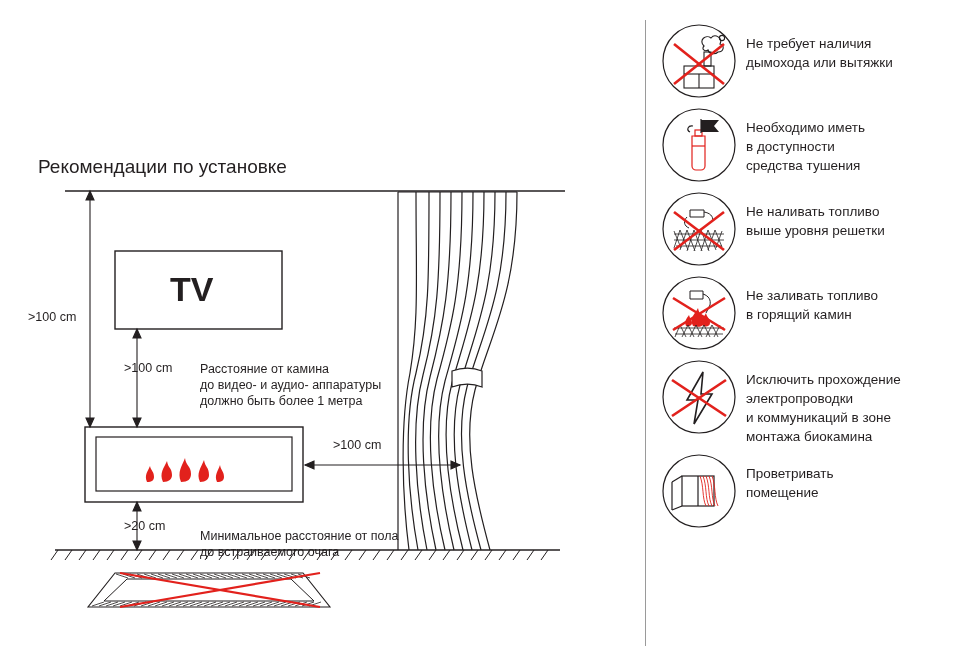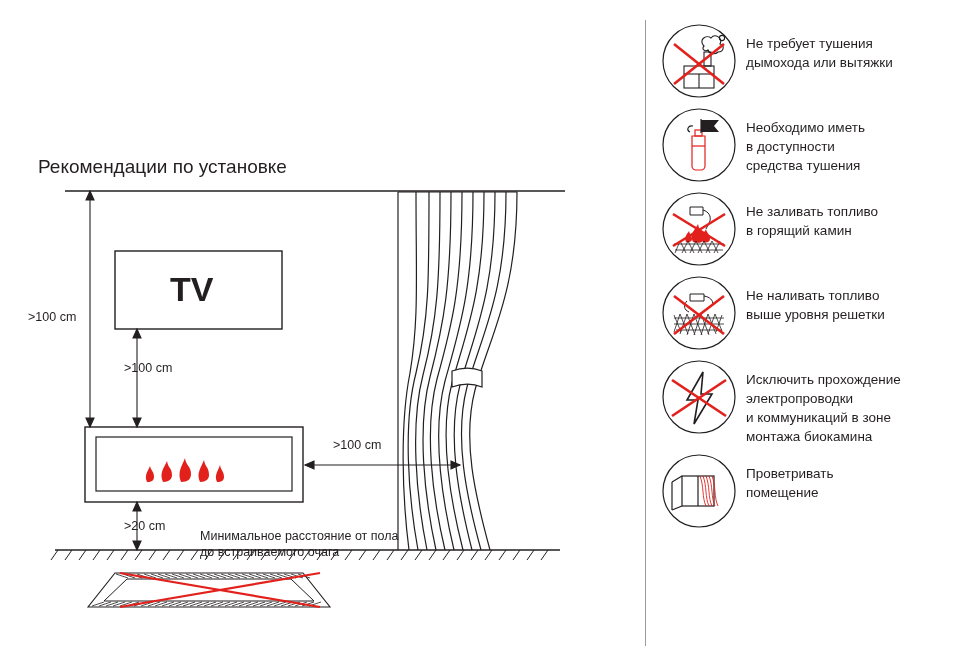--- a/index.html
+++ b/index.html
@@ -284,20 +284,23 @@
         </g>
       </g>
     </svg>
 
     <div class="tv-label" style="left:150px; top:95px;">TV</div>
 
     <div class="dim" style="left:8px; top:135px;">&gt;100 cm</div>
 
     <div class="dim" style="left:104px; top:186px;">&gt;100 cm</div>
 
+    <div class="note" style="left:180px; top:186px;">Расстояние от камина
+до видео- и аудио- аппаратуры
+должно быть более 1 метра</div>
 
     <div class="dim" style="left:313px; top:263px;">&gt;100 cm</div>
 
     <div class="dim" style="left:104px; top:344px;">&gt;20 cm</div>
 
     <div class="note" style="left:180px; top:341px;margin-top:12px;">Минимальное расстояние от пола
 до встраиваемого очага</div>
   </div>
 
   <div id="tips">
@@ -313,21 +316,21 @@
             <rect x="44" y="30" width="7" height="14"></rect>
             <path d="M44 24 c-6 -6 2 -12 7 -8 c4 -5 12 0 9 6 c5 1 4 8 -2 8 c-3 3 -9 2 -10 -2 c-3 2 -7 -1 -4 -4z"></path>
             <circle cx="62" cy="16" r="2.6"></circle>
           </g>
           <g stroke="#e2211c" stroke-width="2.6">
             <line x1="14" y1="22" x2="64" y2="62"></line>
             <line x1="64" y1="22" x2="14" y2="62"></line>
           </g>
         </svg>
       </div>
-      <div class="tip-text">Не требует тушения
+      <div class="tip-text">Не требует наличия
 дымохода или вытяжки</div>
     </div>
 
     <div class="tip-row">
       <div class="tip-icon">
         <svg width="78" height="78" viewBox="0 0 78 78" xmlns="http://www.w3.org/2000/svg">
           <circle cx="39" cy="39" r="36" fill="#ffffff" stroke="#231f20" stroke-width="1.2"></circle>
           <g fill="none" stroke="#e2211c" stroke-width="1.2">
             <path d="M32 30 h13 v30 a4 4 0 0 1 -4 4 h-5 a4 4 0 0 1 -4 -4 z"></path>
             <rect x="35" y="24" width="7" height="6"></rect>
@@ -338,59 +341,20 @@
           </g>
           <g fill="none" stroke="#231f20" stroke-width="1.2">
             <line x1="41" y1="13" x2="41" y2="27"></line>
             <path d="M30 26 c-4 -2 -2 -7 3 -6"></path>
           </g>
         </svg>
       </div>
       <div class="tip-text">Необходимо иметь
 в доступности
 средства тушения</div>
-    </div>
-
-    <div class="tip-row">
-      <div class="tip-icon">
-        <svg width="78" height="78" viewBox="0 0 78 78" xmlns="http://www.w3.org/2000/svg">
-          <circle cx="39" cy="39" r="36" fill="#ffffff" stroke="#231f20" stroke-width="1.2"></circle>
-          <g fill="none" stroke="#231f20" stroke-width="1">
-            <path d="M30 17 l13 0 l0 8 l-13 0 z"></path>
-            <path d="M43 20 c6 2 8 6 7 11"></path>
-            <path d="M50 31 l-4 8"></path>
-          </g>
-          <g fill="#e2211c">
-            <path d="M33 52 c-4 -8 2 -12 5 -18 c1 7 6 7 6 14 c0 4 -4 6 -11 4z"></path>
-            <path d="M43 52 c-3 -6 1 -9 3 -13 c1 5 4 5 4 10 c0 3 -3 4 -7 3z"></path>
-            <path d="M26 52 c-2 -5 1 -8 3 -11 c1 4 3 4 3 8 c0 2 -2 4 -6 3z"></path>
-          </g>
-          <g fill="none" stroke="#231f20" stroke-width="0.8">
-            <line x1="14" y1="54" x2="64" y2="54"></line>
-            <line x1="15" y1="60" x2="63" y2="60"></line>
-            <line x1="20" y1="51" x2="15" y2="63"></line>
-            <line x1="28" y1="51" x2="22" y2="63"></line>
-            <line x1="36" y1="51" x2="30" y2="63"></line>
-            <line x1="44" y1="51" x2="38" y2="63"></line>
-            <line x1="52" y1="51" x2="46" y2="63"></line>
-            <line x1="60" y1="51" x2="54" y2="63"></line>
-            <line x1="20" y1="51" x2="26" y2="63"></line>
-            <line x1="28" y1="51" x2="34" y2="63"></line>
-            <line x1="36" y1="51" x2="42" y2="63"></line>
-            <line x1="44" y1="51" x2="50" y2="63"></line>
-            <line x1="52" y1="51" x2="58" y2="63"></line>
-          </g>
-          <g stroke="#e2211c" stroke-width="2.6">
-            <line x1="13" y1="24" x2="65" y2="56"></line>
-            <line x1="65" y1="24" x2="13" y2="56"></line>
-          </g>
-        </svg>
-      </div>
-      <div class="tip-text">Не заливать топливо
-в горящий камин</div>
     </div>
 
     <div class="tip-row">
       <div class="tip-icon">
         <svg width="78" height="78" viewBox="0 0 78 78" xmlns="http://www.w3.org/2000/svg">
           <circle cx="39" cy="39" r="36" fill="#ffffff" stroke="#231f20" stroke-width="1.2"></circle>
           <g fill="none" stroke="#231f20" stroke-width="1">
             <path d="M30 20 l14 0 l0 7 l-14 0 z"></path>
             <path d="M44 22 c6 1 9 4 9 9"></path>
             <path d="M27 27 c-4 4 -3 9 2 11"></path>
@@ -421,20 +385,59 @@
         </svg>
       </div>
       <div class="tip-text">Не наливать топливо
 выше уровня решетки</div>
     </div>
 
     <div class="tip-row">
       <div class="tip-icon">
         <svg width="78" height="78" viewBox="0 0 78 78" xmlns="http://www.w3.org/2000/svg">
           <circle cx="39" cy="39" r="36" fill="#ffffff" stroke="#231f20" stroke-width="1.2"></circle>
+          <g fill="none" stroke="#231f20" stroke-width="1">
+            <path d="M30 17 l13 0 l0 8 l-13 0 z"></path>
+            <path d="M43 20 c6 2 8 6 7 11"></path>
+            <path d="M50 31 l-4 8"></path>
+          </g>
+          <g fill="#e2211c">
+            <path d="M33 52 c-4 -8 2 -12 5 -18 c1 7 6 7 6 14 c0 4 -4 6 -11 4z"></path>
+            <path d="M43 52 c-3 -6 1 -9 3 -13 c1 5 4 5 4 10 c0 3 -3 4 -7 3z"></path>
+            <path d="M26 52 c-2 -5 1 -8 3 -11 c1 4 3 4 3 8 c0 2 -2 4 -6 3z"></path>
+          </g>
+          <g fill="none" stroke="#231f20" stroke-width="0.8">
+            <line x1="14" y1="54" x2="64" y2="54"></line>
+            <line x1="15" y1="60" x2="63" y2="60"></line>
+            <line x1="20" y1="51" x2="15" y2="63"></line>
+            <line x1="28" y1="51" x2="22" y2="63"></line>
+            <line x1="36" y1="51" x2="30" y2="63"></line>
+            <line x1="44" y1="51" x2="38" y2="63"></line>
+            <line x1="52" y1="51" x2="46" y2="63"></line>
+            <line x1="60" y1="51" x2="54" y2="63"></line>
+            <line x1="20" y1="51" x2="26" y2="63"></line>
+            <line x1="28" y1="51" x2="34" y2="63"></line>
+            <line x1="36" y1="51" x2="42" y2="63"></line>
+            <line x1="44" y1="51" x2="50" y2="63"></line>
+            <line x1="52" y1="51" x2="58" y2="63"></line>
+          </g>
+          <g stroke="#e2211c" stroke-width="2.6">
+            <line x1="13" y1="24" x2="65" y2="56"></line>
+            <line x1="65" y1="24" x2="13" y2="56"></line>
+          </g>
+        </svg>
+      </div>
+      <div class="tip-text">Не заливать топливо
+в горящий камин</div>
+    </div>
+
+    <div class="tip-row">
+      <div class="tip-icon">
+        <svg width="78" height="78" viewBox="0 0 78 78" xmlns="http://www.w3.org/2000/svg">
+          <circle cx="39" cy="39" r="36" fill="#ffffff" stroke="#231f20" stroke-width="1.2"></circle>
           <g fill="none" stroke="#231f20" stroke-width="1.6">
             <path d="M43 14 L27 42 h11 l-4 24 L52 36 h-11 z"></path>
           </g>
           <g stroke="#e2211c" stroke-width="2.6">
             <line x1="12" y1="22" x2="66" y2="58"></line>
             <line x1="66" y1="22" x2="12" y2="58"></line>
           </g>
         </svg>
       </div>
       <div class="tip-text">Исключить прохождение

